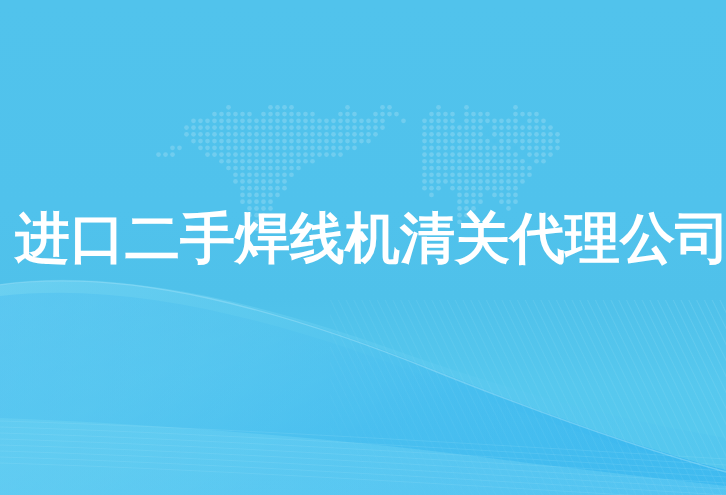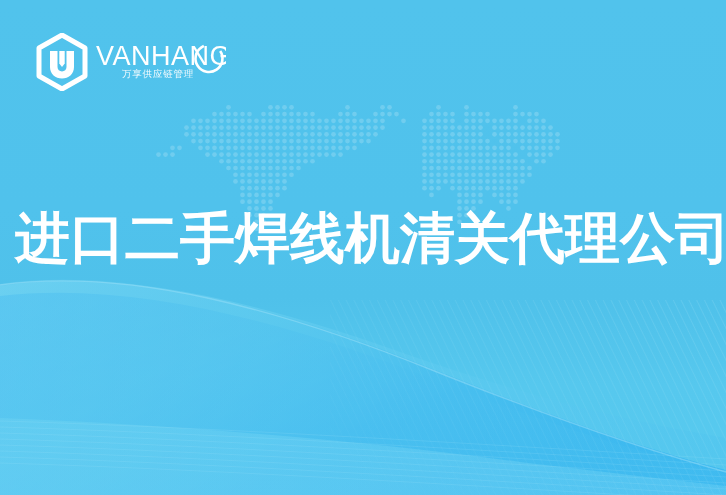--- a/index.html
+++ b/index.html
@@ -662,36 +662,17 @@
       <path d="M0,12 C200,18 430,32 726,50"></path>
       <path d="M0,18 C200,24 430,38 726,56"></path>
       <path d="M0,24 C200,30 430,44 726,62"></path>
       <path d="M0,30 C200,36 430,50 726,68"></path>
       <path d="M0,36 C200,42 430,56 726,74"></path>
       <path d="M0,42 C200,48 430,62 726,80"></path>
       <path d="M0,48 C200,54 430,68 726,86"></path>
     </g>
   </svg>
 
-  <div id="logo">
-    <svg id="logo-mark" viewBox="0 0 56 58">
-
-      <path d="M28 2 L51 15 L51 43 L28 56 L5 43 L5 15 Z" fill="none" stroke="#ffffff" stroke-width="5" stroke-linejoin="round"></path>
-
-      <path d="M16 18 L16 34 C16 41 21.5 45.5 28 45.5 C34.5 45.5 40 41 40 34 L40 18
-               L32.5 18 L32.5 34 C32.5 36.6 30.6 38.4 28 38.4 C25.4 38.4 23.5 36.6 23.5 34
-               L23.5 18 Z" fill="#ffffff"></path>
-
-      <path d="M25.3 18 L30.7 18 L30.7 30.5 L28 34 L25.3 30.5 Z" fill="#ffffff"></path>
-    </svg>
-
-    <svg id="logo-word" viewBox="0 0 130 46">
-      <text x="0" y="26" font-family="'Liberation Sans','DejaVu Sans',sans-serif" font-size="27" letter-spacing="0.5" fill="#ffffff" aria-label="VANHANG">VANHANG</text>
-
-      <circle cx="113" cy="19.5" r="13.5" fill="none" stroke="#ffffff" stroke-width="2.6" stroke-dasharray="66 19" transform="rotate(-34 113 19.5)"></circle>
-      <text x="26" y="38" font-family="'DejaVu Sans','Liberation Sans',sans-serif" font-size="9.5" letter-spacing="0.8" fill="#ffffff" fill-opacity="0.95">万享供应链管理</text>
-    </svg>
-  </div>
 
   <div id="headline">进口二手焊线机清关代理公司</div>
 
 
 </div>
 
 </body></html>

